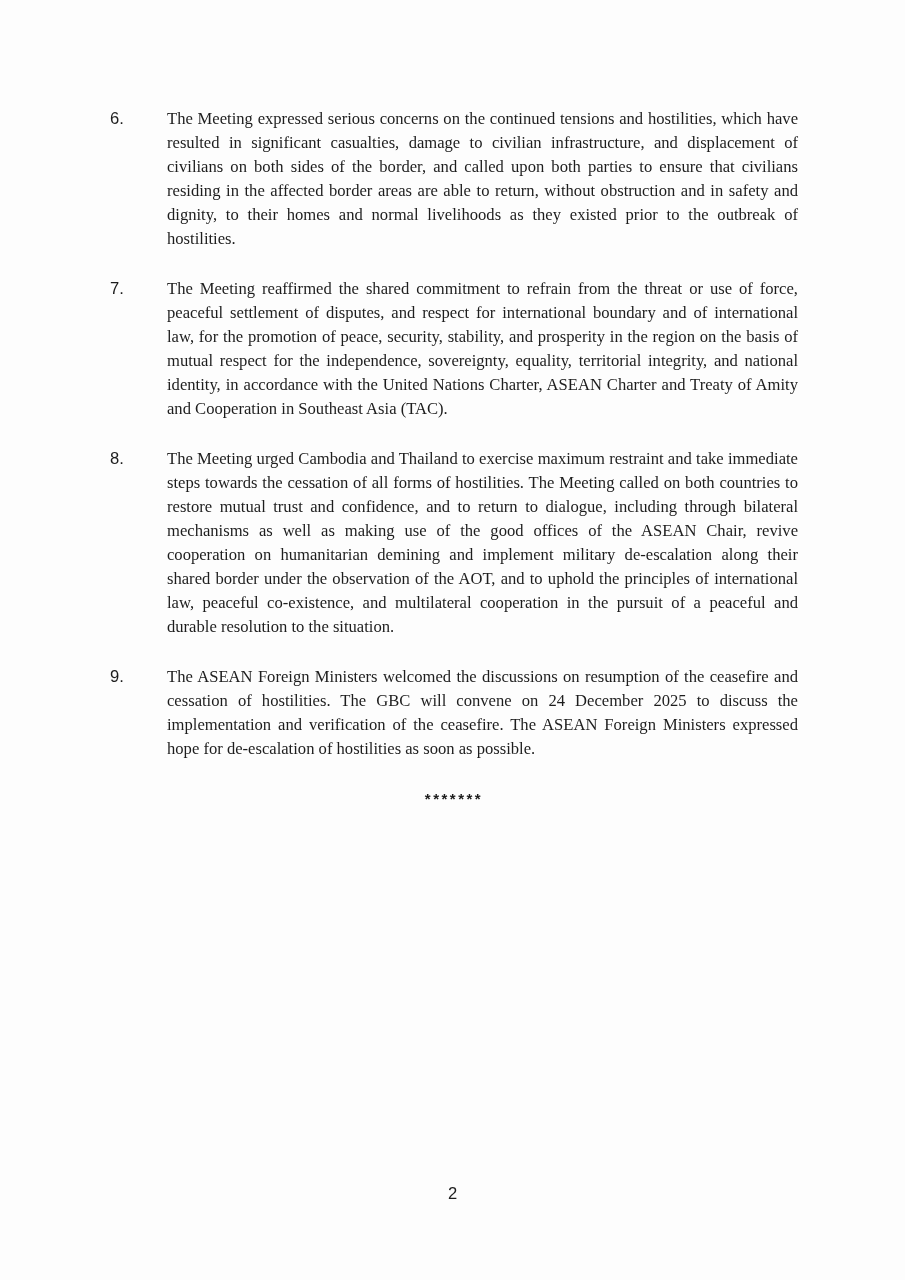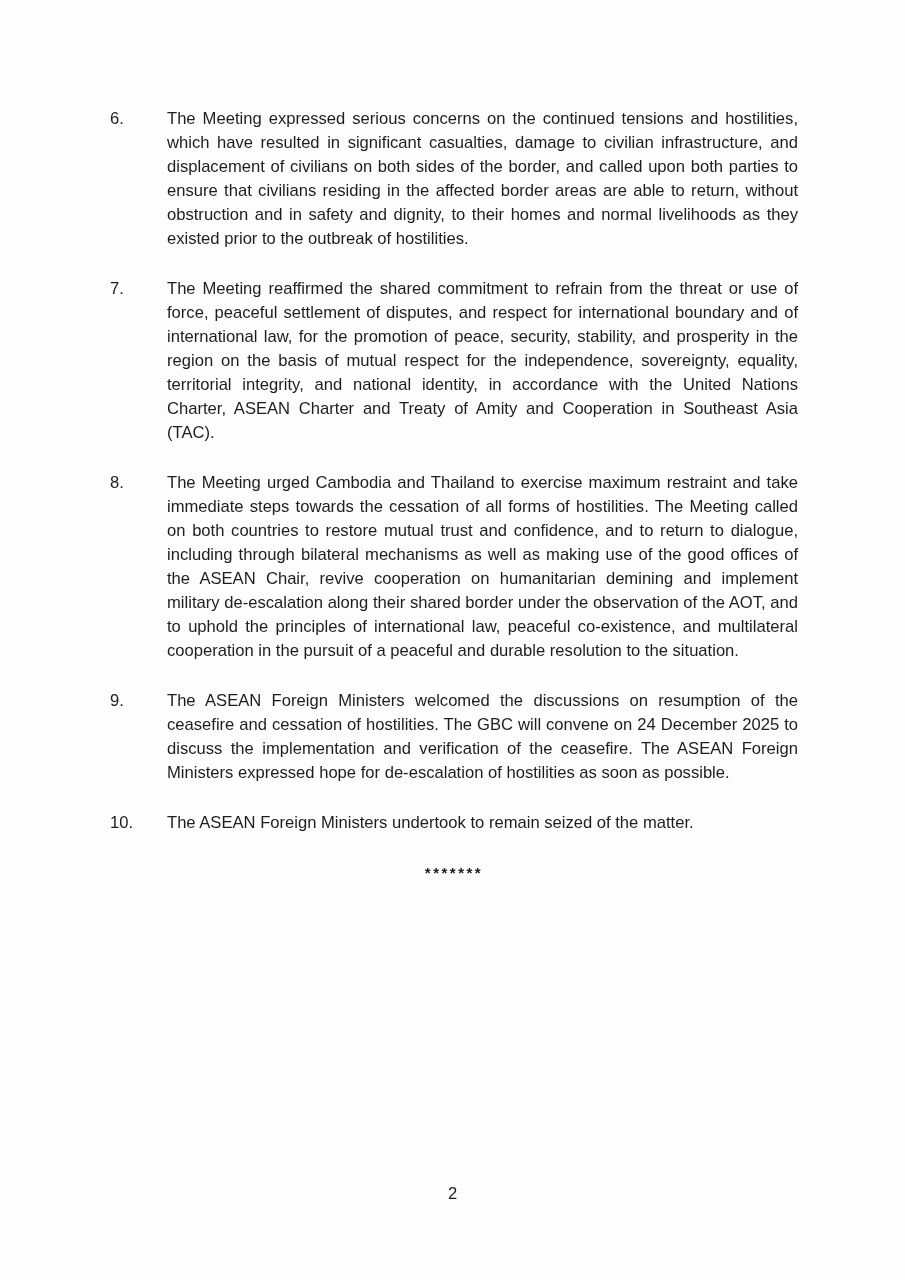--- a/index.html
+++ b/index.html
@@ -29,20 +29,21 @@
     display: flex;
     margin: 0 0 26px 0;
   }
   .doc-item .num {
     flex: 0 0 57px;
     width: 57px;
   }
   .doc-item .text {
     flex: 1 1 auto;
     text-align: justify;
+    font-family: Liberation Serif, serif;
   }
   .separator {
     margin-top: 18px;
     text-align: center;
     letter-spacing: 2.5px;
     font-size: 15px;
     font-weight: bold;
   }
   .page-number {
     position: absolute;
@@ -72,22 +73,18 @@
     <div class="doc-item">
       <div class="num">8.</div>
       <div class="text">The Meeting urged Cambodia and Thailand to exercise maximum restraint and take immediate steps towards the cessation of all forms of hostilities. The Meeting called on both countries to restore mutual trust and confidence, and to return to dialogue, including through bilateral mechanisms as well as making use of the good offices of the ASEAN Chair, revive cooperation on humanitarian demining and implement military de-escalation along their shared border under the observation of the AOT, and to uphold the principles of international law, peaceful co-existence, and multilateral cooperation in the pursuit of a peaceful and durable resolution to the situation.</div>
     </div>
 
     <div class="doc-item">
       <div class="num">9.</div>
       <div class="text">The ASEAN Foreign Ministers welcomed the discussions on resumption of the ceasefire and cessation of hostilities. The GBC will convene on 24 December 2025 to discuss the implementation and verification of the ceasefire. The ASEAN Foreign Ministers expressed hope for de-escalation of hostilities as soon as possible.</div>
     </div>
 
-    <div class="doc-item">
-      <div class="num">10.</div>
-      <div class="text">The ASEAN Foreign Ministers undertook to remain seized of the matter.</div>
-    </div>
 
     <div class="separator">*******</div>
   </div>
 
   <div class="page-number">2</div>
 </div>
 
 </body></html>

